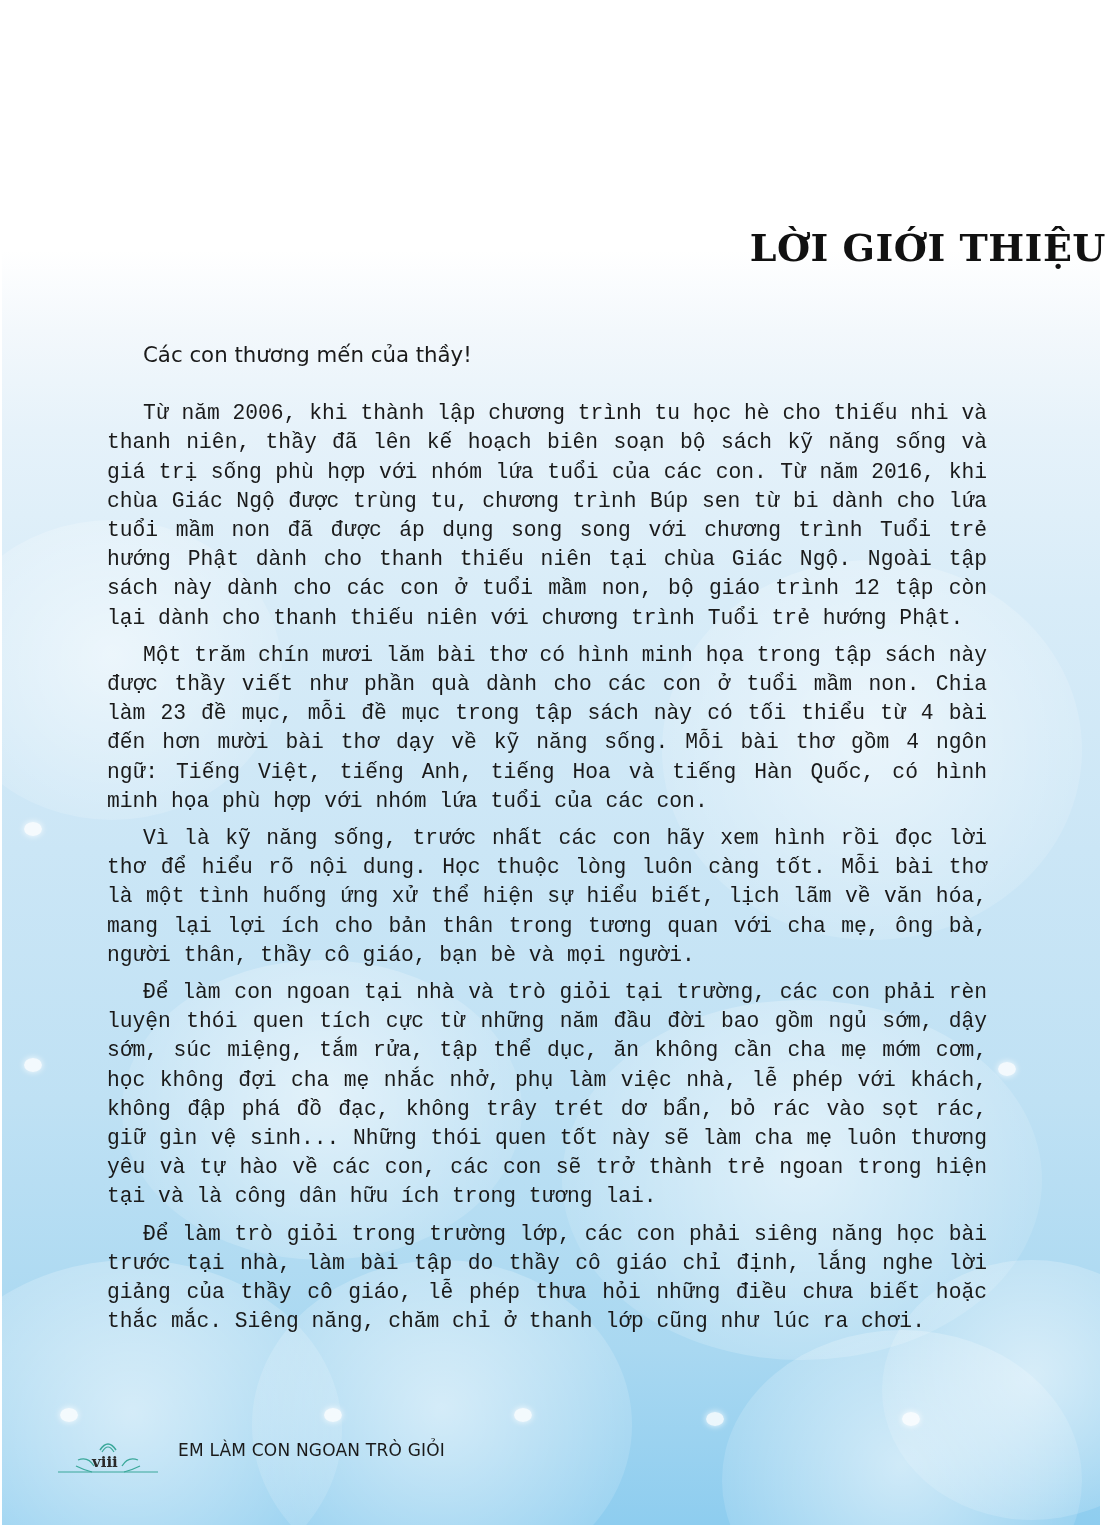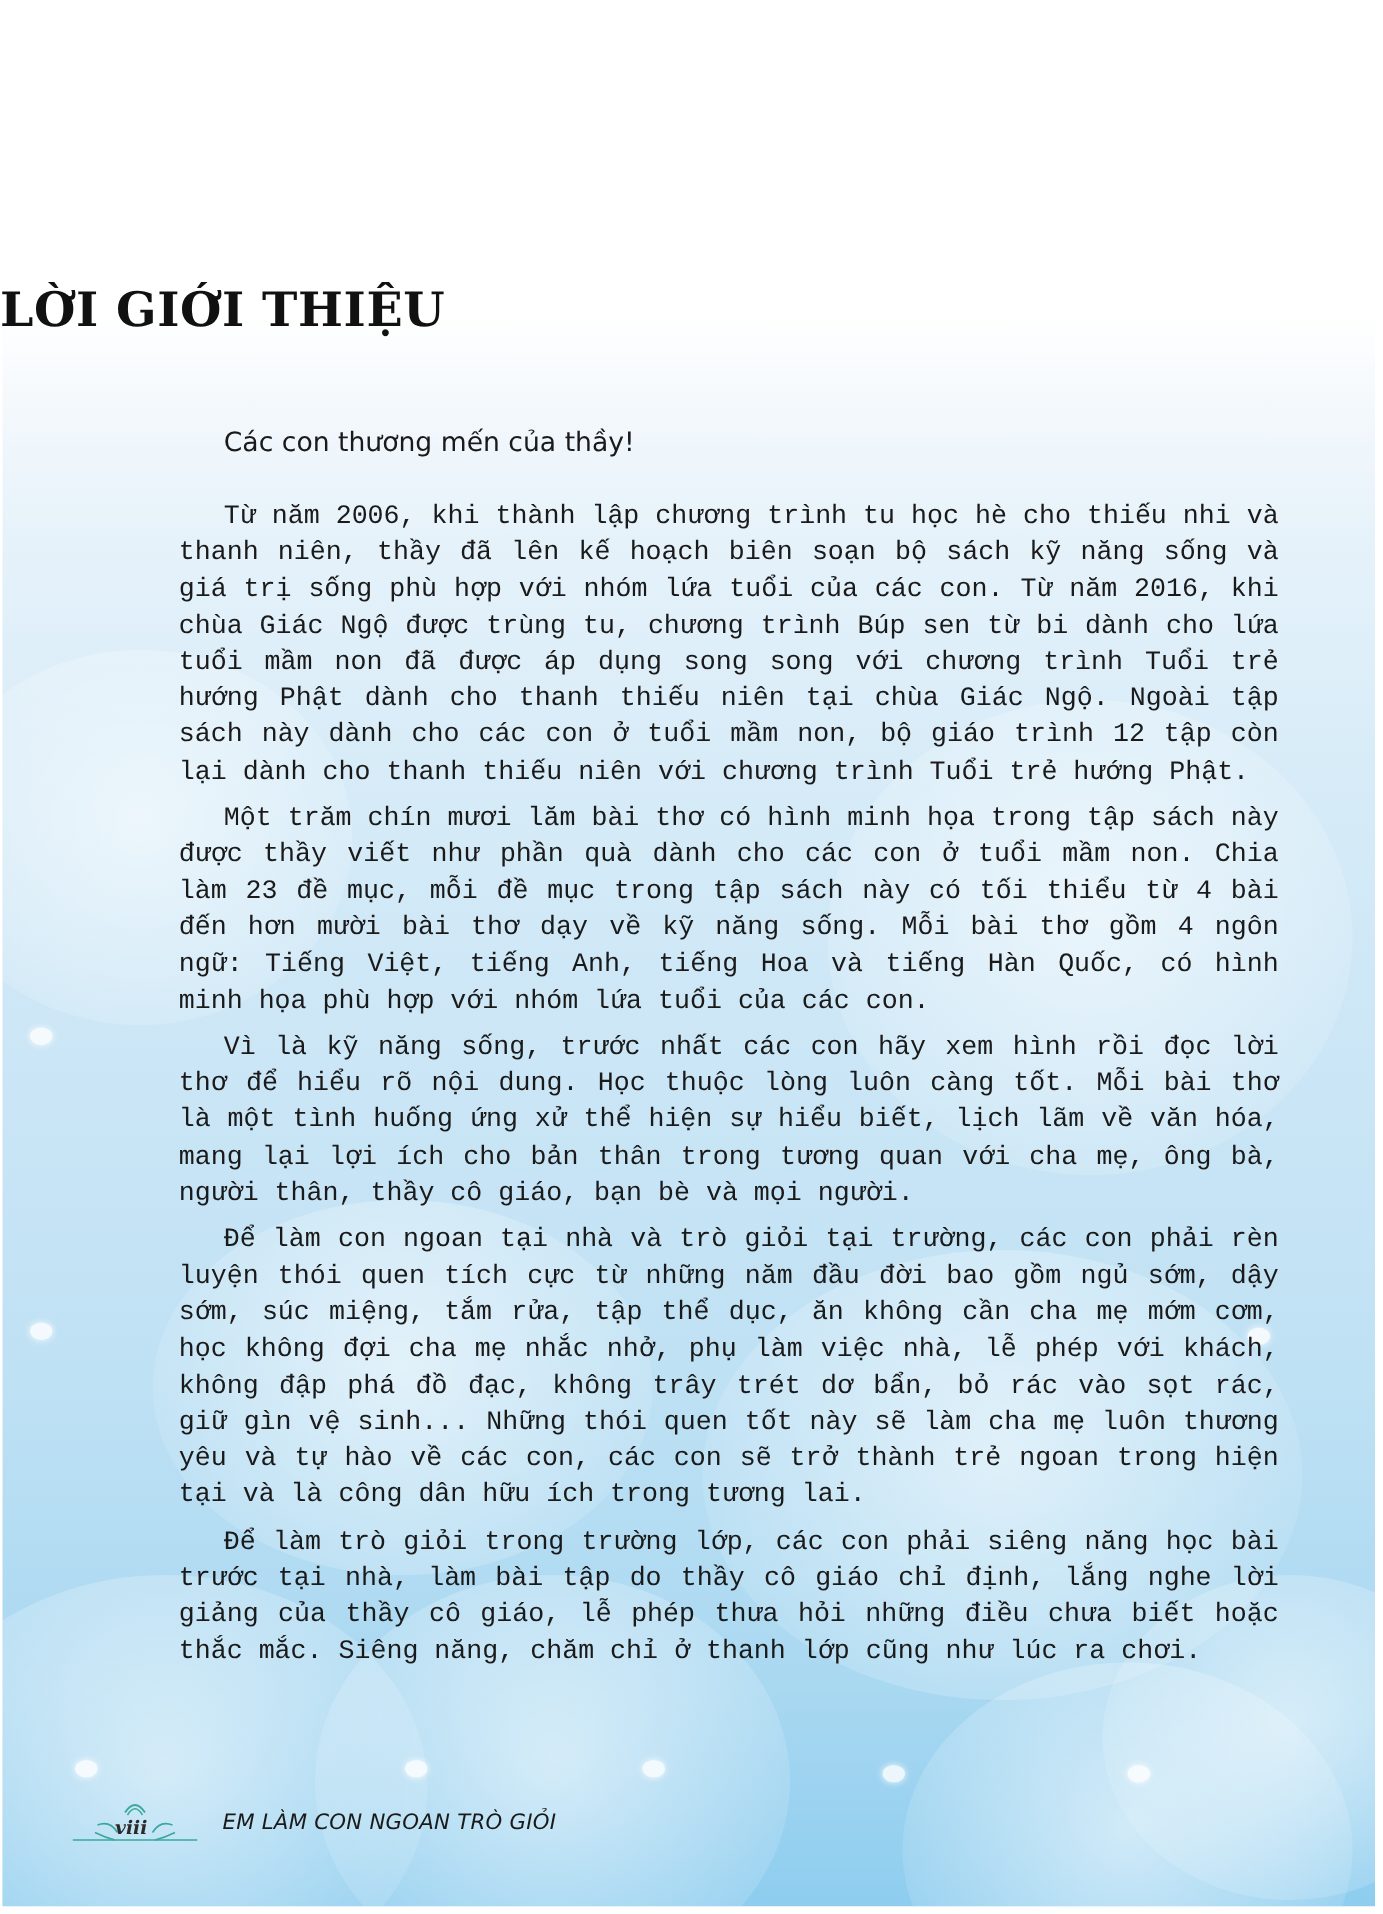--- a/index.html
+++ b/index.html
@@ -21,35 +21,34 @@
   .bubble {
     position: absolute; border-radius: 50%;
     background: radial-gradient(circle at 50% 45%, rgba(255,255,255,0.55), rgba(255,255,255,0.15) 70%, rgba(255,255,255,0) 100%);
   }
   .dot {
     position: absolute; width: 18px; height: 14px; border-radius: 50%;
     background: rgba(255,255,255,0.8);
     box-shadow: 0 0 6px rgba(255,255,255,0.9);
   }
   .title {
-    position: absolute; top: 200px; left: 0; width: 1106px; text-align: left;
+    position: absolute; top: 200px; left: 0; width: 1106px; text-align: right;
     font-family: "DejaVu Serif", serif; font-weight: bold;
     font-size: 38px; color: #111; letter-spacing: 0.5px;
   }
   .content {
     position: absolute; left: 107px; top: 340px; width: 880px;
     color: #1a1a1a; font-size: 21.3px; line-height: 29.2px;
     text-align: justify;
-    margin-left: 36px;
   }
   .greeting { text-indent: 36px; margin: 0 0 30px 0; }
   .para { text-indent: 36px; margin: 0 0 8px 0; font-family: Liberation Mono, monospace; }
   .footer {
     position: absolute; left: 58px; top: 1440px; height: 36px;
-    display: flex; align-items: center; font-style: italic;
+    display: flex; align-items: flex-start;
   }
   .lotus {
     position: relative; width: 100px; height: 36px;
   }
   .lotus svg { position: absolute; left: 0; top: 0; }
   .page-num {
     position: absolute; left: 34px; top: 13px;
     font-family: "DejaVu Serif", serif; font-weight: bold; font-size: 15px; color: #2a2a2a;
   }
   .book-title {

